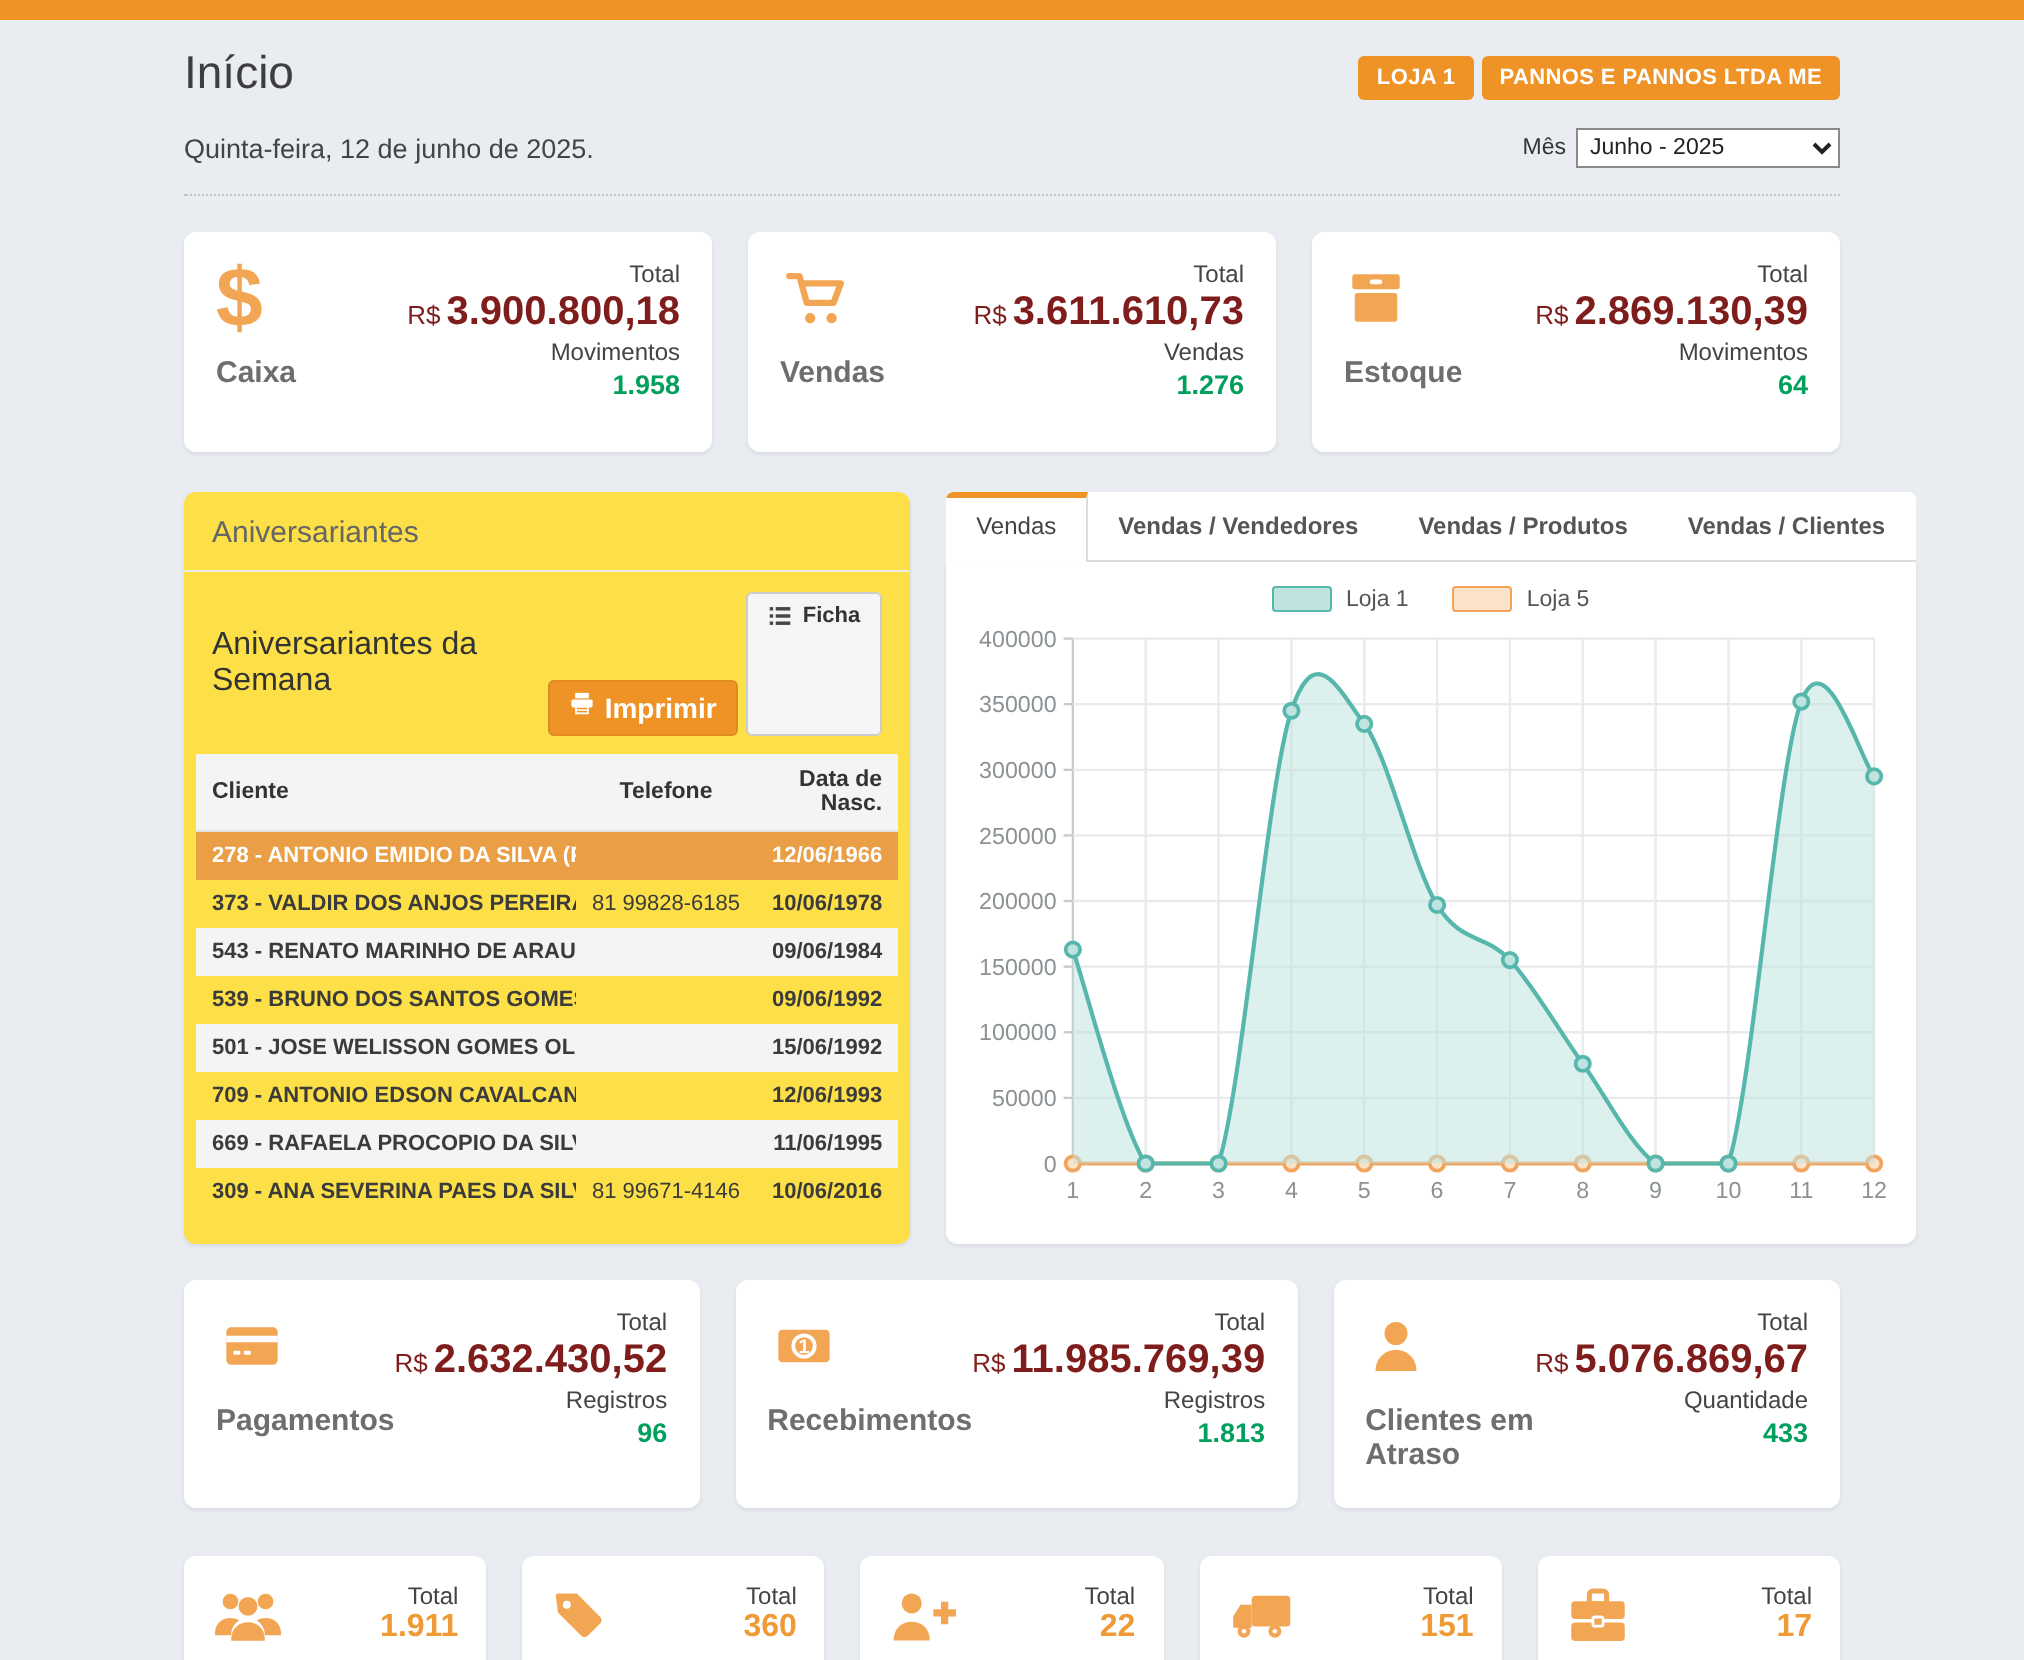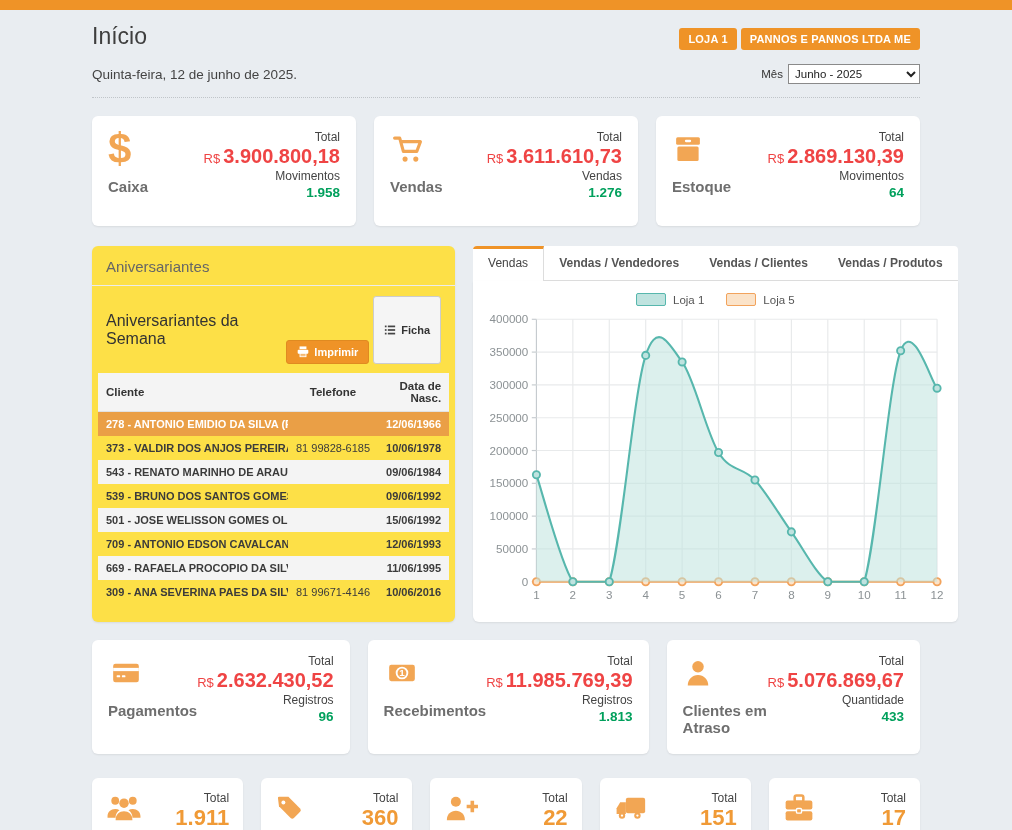--- a/index.html
+++ b/index.html
@@ -28,37 +28,37 @@
   .cards-row { display:flex; gap:18px; margin-top:18px; }
   .stat-card { flex:1; background:#fff; border-radius:6px; padding:14px 16px 18px;
                box-shadow:0 1px 2px rgba(0,0,0,.08); display:flex; min-height:110px; }
   .stat-left { width:42%; display:flex; flex-direction:column; justify-content:flex-start; gap:10px; }
   .stat-icon { height:38px; display:flex; align-items:center; color:#f2a654; }
   .stat-icon svg { display:block; }
   .dollar-glyph { font-size:42px; font-weight:700; line-height:36px; color:#f2a654; }
   .stat-title { font-size:15px; font-weight:bold; color:#6e6e6e; }
   .stat-right { flex:1; text-align:right; }
   .lbl { font-size:12px; color:#444; }
-  .money { color:#ef4444; font-weight:bold; font-size:20px; line-height:1.25; white-space:nowrap; }
+  .money { color:#7f1d1d; font-weight:bold; font-size:20px; line-height:1.25; white-space:nowrap; }
   .money .cur { font-size:13px; font-weight:400; margin-right:3px; }
   .green { color:#00a05c; font-weight:bold; font-size:13.5px; line-height:1.5; }
 
   
   .panels { display:flex; gap:18px; margin-top:20px; align-items:stretch; }
   .panel { flex:1; }
 
   .aniv-panel { background:#fde047; border-radius:6px; box-shadow:0 1px 2px rgba(0,0,0,.08); padding:0 0 10px; }
   .aniv-title { font-size:15px; color:#666; padding:12px 14px 10px; border-bottom:1px solid #ececec; }
   .aniv-sub { display:flex; justify-content:space-between; align-items:center; padding:10px 14px 9px; }
   .aniv-sub .sub-label { font-size:16px; color:#333; }
   .btn-group { display:flex; gap:4px; }
   .btn-print { background:#ef9327; color:#fff; border:1px solid #e08a20; border-radius:3px;
-               font-size:11px; font-weight:bold; padding:5px 10px; display:flex; align-items:flex-end; gap:5px; cursor:pointer;margin-top:44px; }
+               font-size:14px; font-weight:bold; padding:5px 10px; display:flex; align-items:flex-start; gap:5px; cursor:pointer;margin-top:44px; }
   .btn-ficha { background:#f5f5f5; color:#333; border:1px solid #ccc; border-radius:3px;
-               font-size:11px; font-weight:bold; padding:5px 10px; display:flex; align-items:center; gap:5px; cursor:pointer; }
+               font-size:11px; font-weight:bold; padding:5px 10px; display:flex; align-items:flex-start; gap:5px; cursor:pointer; }
   table.bday { width:calc(100% - 12px); margin:0 6px; border-collapse:collapse; }
   table.bday th { font-size:11.5px; color:#333; text-align:left; padding:7px 8px 7px; border-bottom:1px solid #e2e2e2; }
   table.bday th.ph { text-align:center; width:110px; }
   table.bday th.dt { text-align:right; width:86px; }
   table.bday td { font-size:11px; color:#3b3b3b; padding:6px 8px; white-space:nowrap; overflow:hidden; }
   table.bday td.client { font-weight:bold; max-width:190px; }
   table.bday td.phone { text-align:right; }
   table.bday td.birth { text-align:right; font-weight:bold; }
   table.bday tr:nth-child(odd):not(.highlight) { background:#f4f4f4; }
   table.bday tr.highlight { background:#ea9f46; }
@@ -76,21 +76,21 @@
   .swatch { width:30px; height:13px; border-radius:2px; border:1.5px solid; }
   .chart-svg { width:100%; display:block; }
 
   
   .mini-row { display:flex; gap:18px; margin-top:24px; }
   .mini-card { flex:1; background:#fff; border-radius:6px; padding:13px 14px; min-height:97px;
                box-shadow:0 1px 2px rgba(0,0,0,.08); display:flex; flex-direction:column; justify-content:space-between; }
   .mini-top { display:flex; justify-content:space-between; align-items:flex-start; }
   .mini-icon { color:#f2a654; height:34px; display:flex; align-items:center; }
   .mini-right { text-align:right; }
-  .mini-val { color:#f09a36; font-weight:bold; font-size:22px; }
+  .mini-val { color:#f09a36; font-weight:bold; font-size:16px; }
 </style>
 </head>
 <body>
 
 <div class="topbar"></div>
 
 <div class="container">
 
   <div class="hdr">
     <h1>Início</h1>
@@ -251,22 +251,22 @@
               <td class="birth">10/06/2016</td>
             </tr>
         </tbody>
       </table>
     </div>
 
     <div class="panel chart-panel">
       <div class="tabs">
         <div class="tab active">Vendas</div>
         <div class="tab">Vendas / Vendedores</div>
+        <div class="tab">Vendas / Produtos</div>
         <div class="tab">Vendas / Clientes</div>
-        <div class="tab">Vendas / Produtos</div>
         <div class="tab-spacer"></div>
       </div>
       <div class="chart-body">
         <div class="legend">
           <span class="legend-item">
             <span class="swatch" style="background: rgb(191, 227, 223); border-color: rgb(87, 183, 173);"></span>
             <span>Loja 1</span>
           </span>
           <span class="legend-item">
             <span class="swatch" style="background: rgb(251, 227, 201); border-color: rgb(242, 163, 92);"></span>

